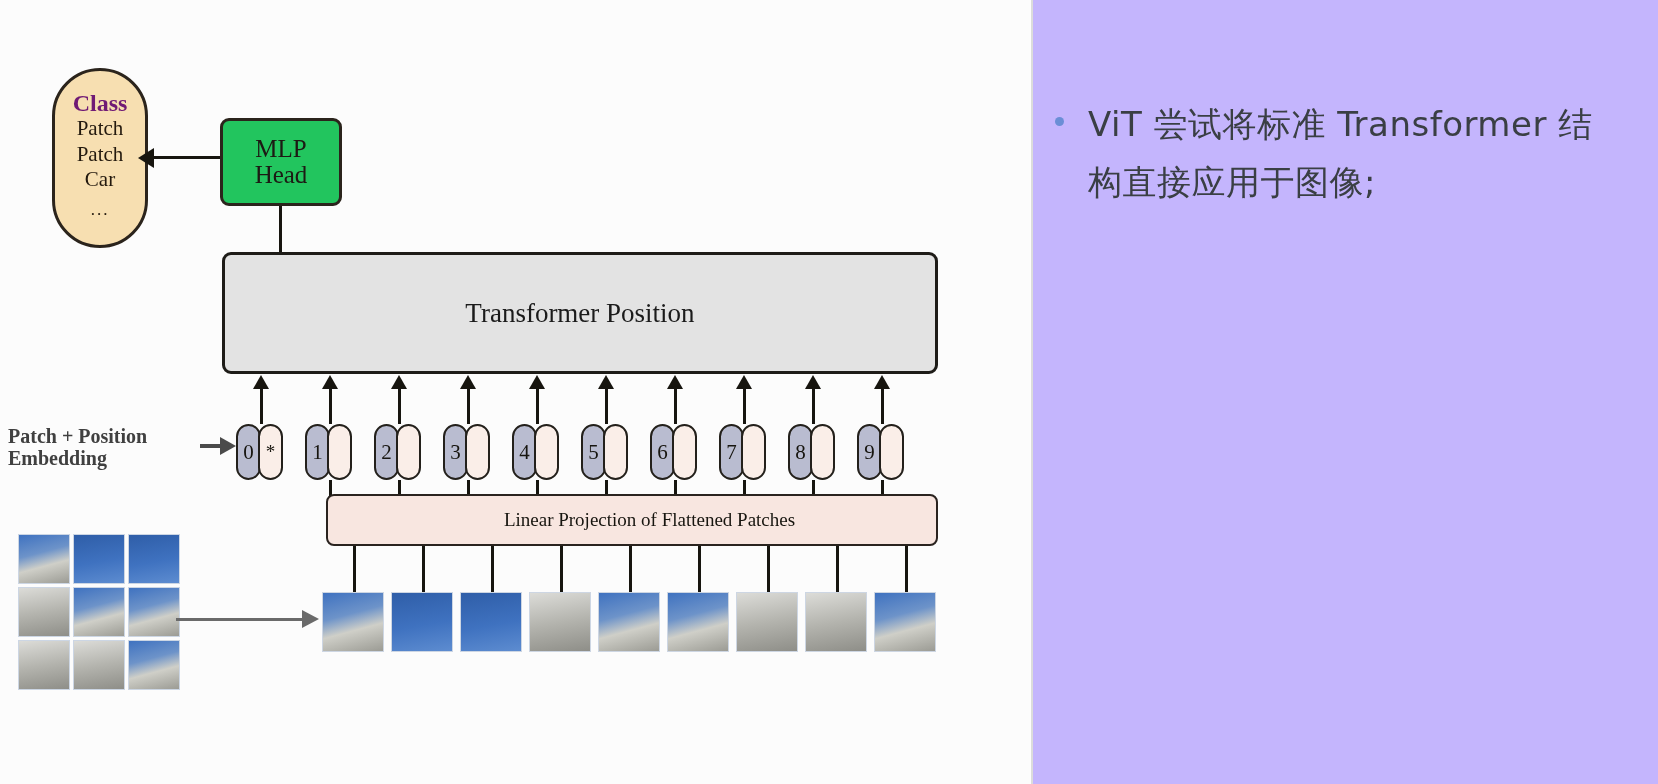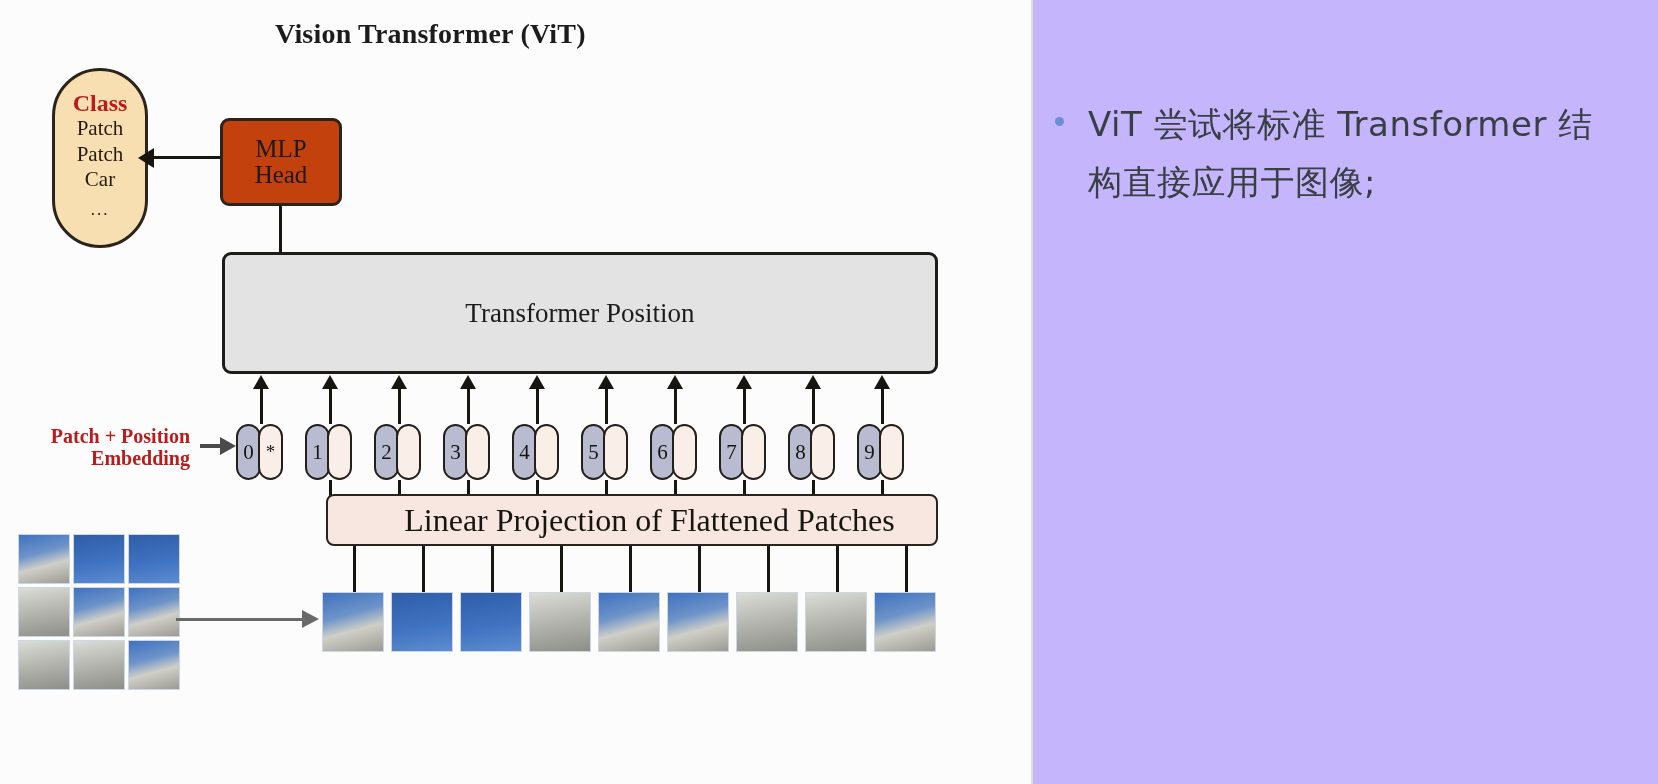--- a/index.html
+++ b/index.html
@@ -22,28 +22,28 @@
   }
 
   
   .class-box{
     position:absolute;left:52px;top:68px;width:96px;height:180px;
     background:#f7dfb1;border:3px solid #2b241c;border-radius:48px;
     box-sizing:border-box;
     display:flex;flex-direction:column;align-items:center;
     padding-top:20px;
   }
-  .class-box .hdr{font-weight:bold;font-size:24px;color:#b91c1c;line-height:1;}
+  .class-box .hdr{font-weight:bold;font-size:24px;color:#701a75;line-height:1;}
   .class-box .opt{font-size:21px;color:#23190e;line-height:1.12;margin-top:2px;}
   .class-box .dots{font-size:17px;color:#23190e;margin-top:8px;letter-spacing:2px;}
 
   
   .mlp-box{
     position:absolute;left:220px;top:118px;width:122px;height:88px;
-    background:#c2410c;border:3px solid #2b241c;border-radius:9px;
+    background:#22c55e;border:3px solid #2b241c;border-radius:9px;
     box-sizing:border-box;
     display:flex;flex-direction:column;align-items:center;justify-content:center;
     line-height:1.05;
   }
   .mlp-box span{font-size:25px;color:#1d1a14;}
 
   
   .arrow-h{position:absolute;left:152px;top:156px;width:68px;height:3px;background:#17150f;}
   .arrow-h:before{
     content:"";position:absolute;left:-14px;top:-8px;
@@ -83,26 +83,26 @@
   }
   
   .down-line{position:absolute;width:3px;background:#17150f;}
 
   
   .linear-bar{
     position:absolute;left:326px;top:494px;width:612px;height:52px;
     background:#f8e6e0;border:2.5px solid #2a231f;border-radius:8px;
     box-sizing:border-box;display:flex;align-items:center;justify-content:center;
   }
-  .linear-bar span{font-size:32px;color:#17150f;margin-left:35px;}
+  .linear-bar span{font-size:19px;color:#17150f;margin-left:35px;}
 
   
   .pp-label{
-    position:absolute;left:8px;top:425px;width:182px;text-align:right;
-    font-weight:bold;font-size:20px;color:#b91c1c;line-height:1.12;
+    position:absolute;left:8px;top:425px;width:182px;text-align:left;
+    font-weight:bold;font-size:20px;color:#404040;line-height:1.12;
   }
   .pp-arrow{position:absolute;left:200px;top:444px;width:22px;height:4px;background:#4b4b4b;}
   .pp-arrow:after{
     content:"";position:absolute;left:20px;top:-7px;
     width:0;height:0;border-top:9px solid transparent;border-bottom:9px solid transparent;
     border-left:16px solid #4b4b4b;
   }
   .note{
     position:absolute;left:14px;top:487px;width:200px;text-align:center;
     font-size:17px;color:#2e2e2e;line-height:1.3;font-weight:bold;
@@ -143,21 +143,20 @@
   #b1{left:22px;top:95px;}
   #b2{left:22px;top:400px;}
 </style>
 </head>
 <body>
 
 <div class="page">
 
   <div class="diagram">
 
-    <div class="diag-title">Vision Transformer (ViT)</div>
 
     <div class="class-box">
       <div class="hdr">Class</div>
       <div class="opt">Patch</div>
       <div class="opt">Patch</div>
       <div class="opt">Car</div>
       <div class="dots">...</div>
     </div>
 
     <div class="arrow-h"></div>

